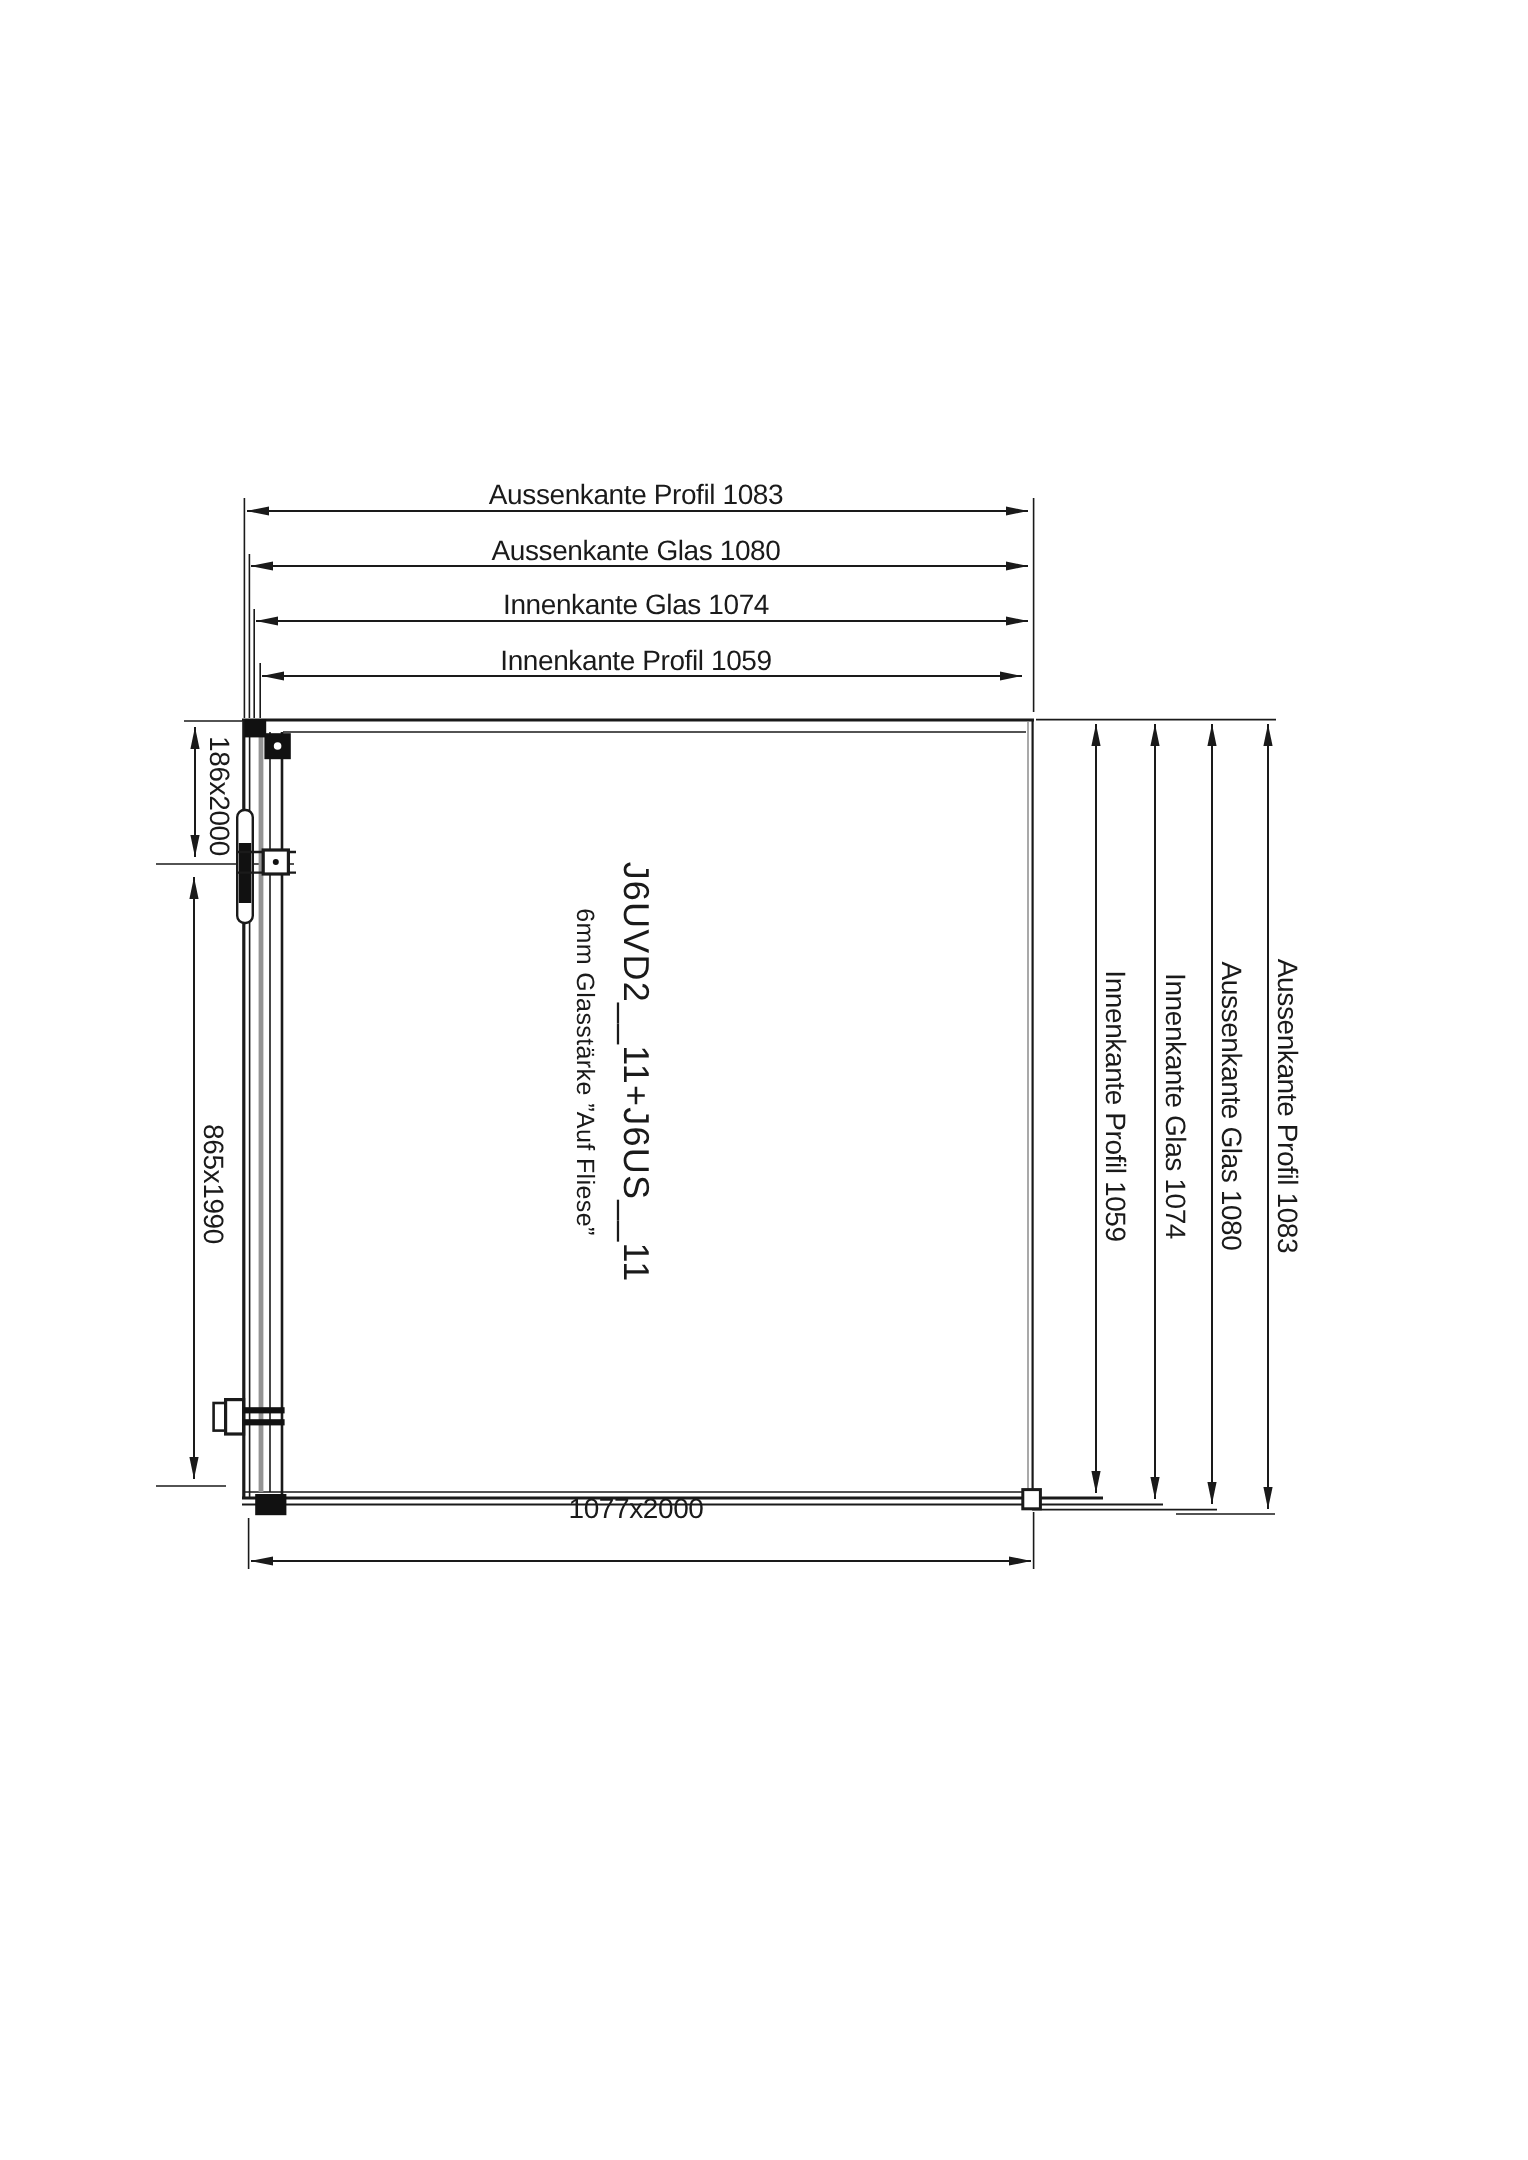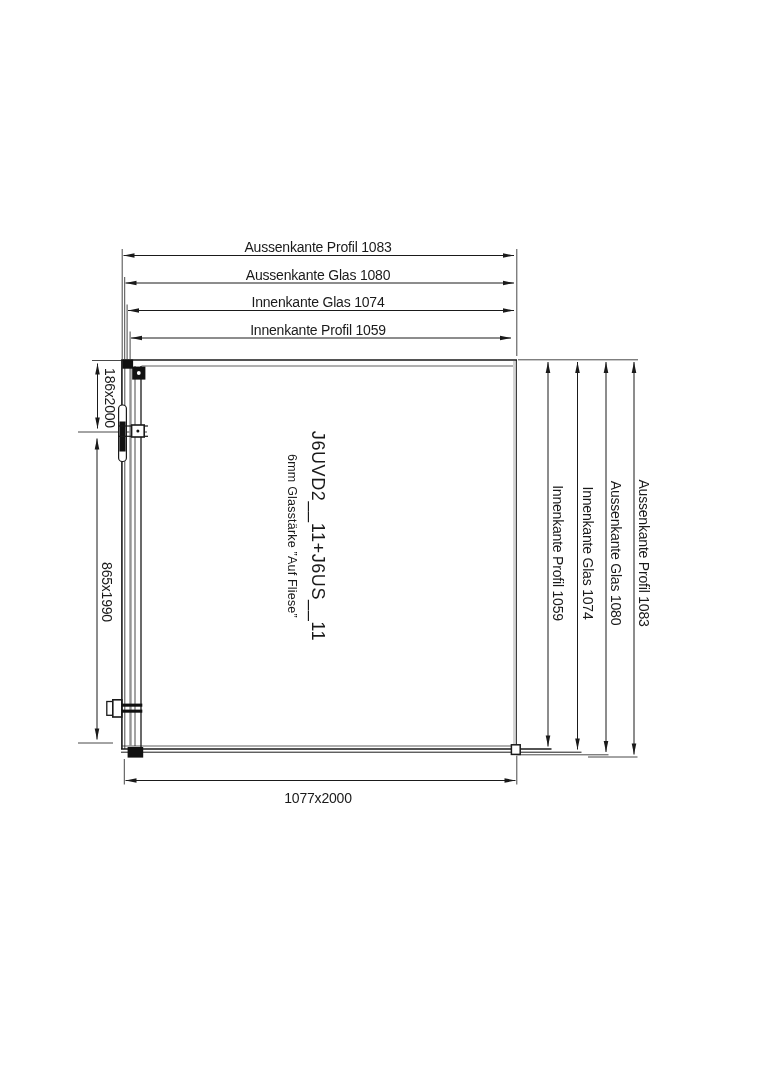--- a/index.html
+++ b/index.html
@@ -136,18 +136,18 @@
   <div class="lbl" style="left:318px;top:329.5px">Innenkante Profil 1059</div>
 
   <div class="lbl vert" style="left:558px;top:553px">Innenkante Profil 1059</div>
   <div class="lbl vert" style="left:587.5px;top:553px">Innenkante Glas 1074</div>
   <div class="lbl vert" style="left:616px;top:553px">Aussenkante Glas 1080</div>
   <div class="lbl vert" style="left:644px;top:553px">Aussenkante Profil 1083</div>
 
   <div class="lbl vert" style="left:110px;top:398px">186x2000</div>
   <div class="lbl vert" style="left:106.5px;top:592px">865x1990</div>
 
-  <div class="lbl" style="left:318px;top:798px">1077x2000</div>
+  <div class="lbl" style="left:318px;top:754px">1077x2000</div>
 
   <div class="lbl vert model" style="left:318px;top:536px">J6UVD2__11+J6US__11</div>
   <div class="lbl vert spec" style="left:292px;top:536px">6mm Glasstärke ”Auf Fliese”</div>
 
 </div>
 
 </body></html>

